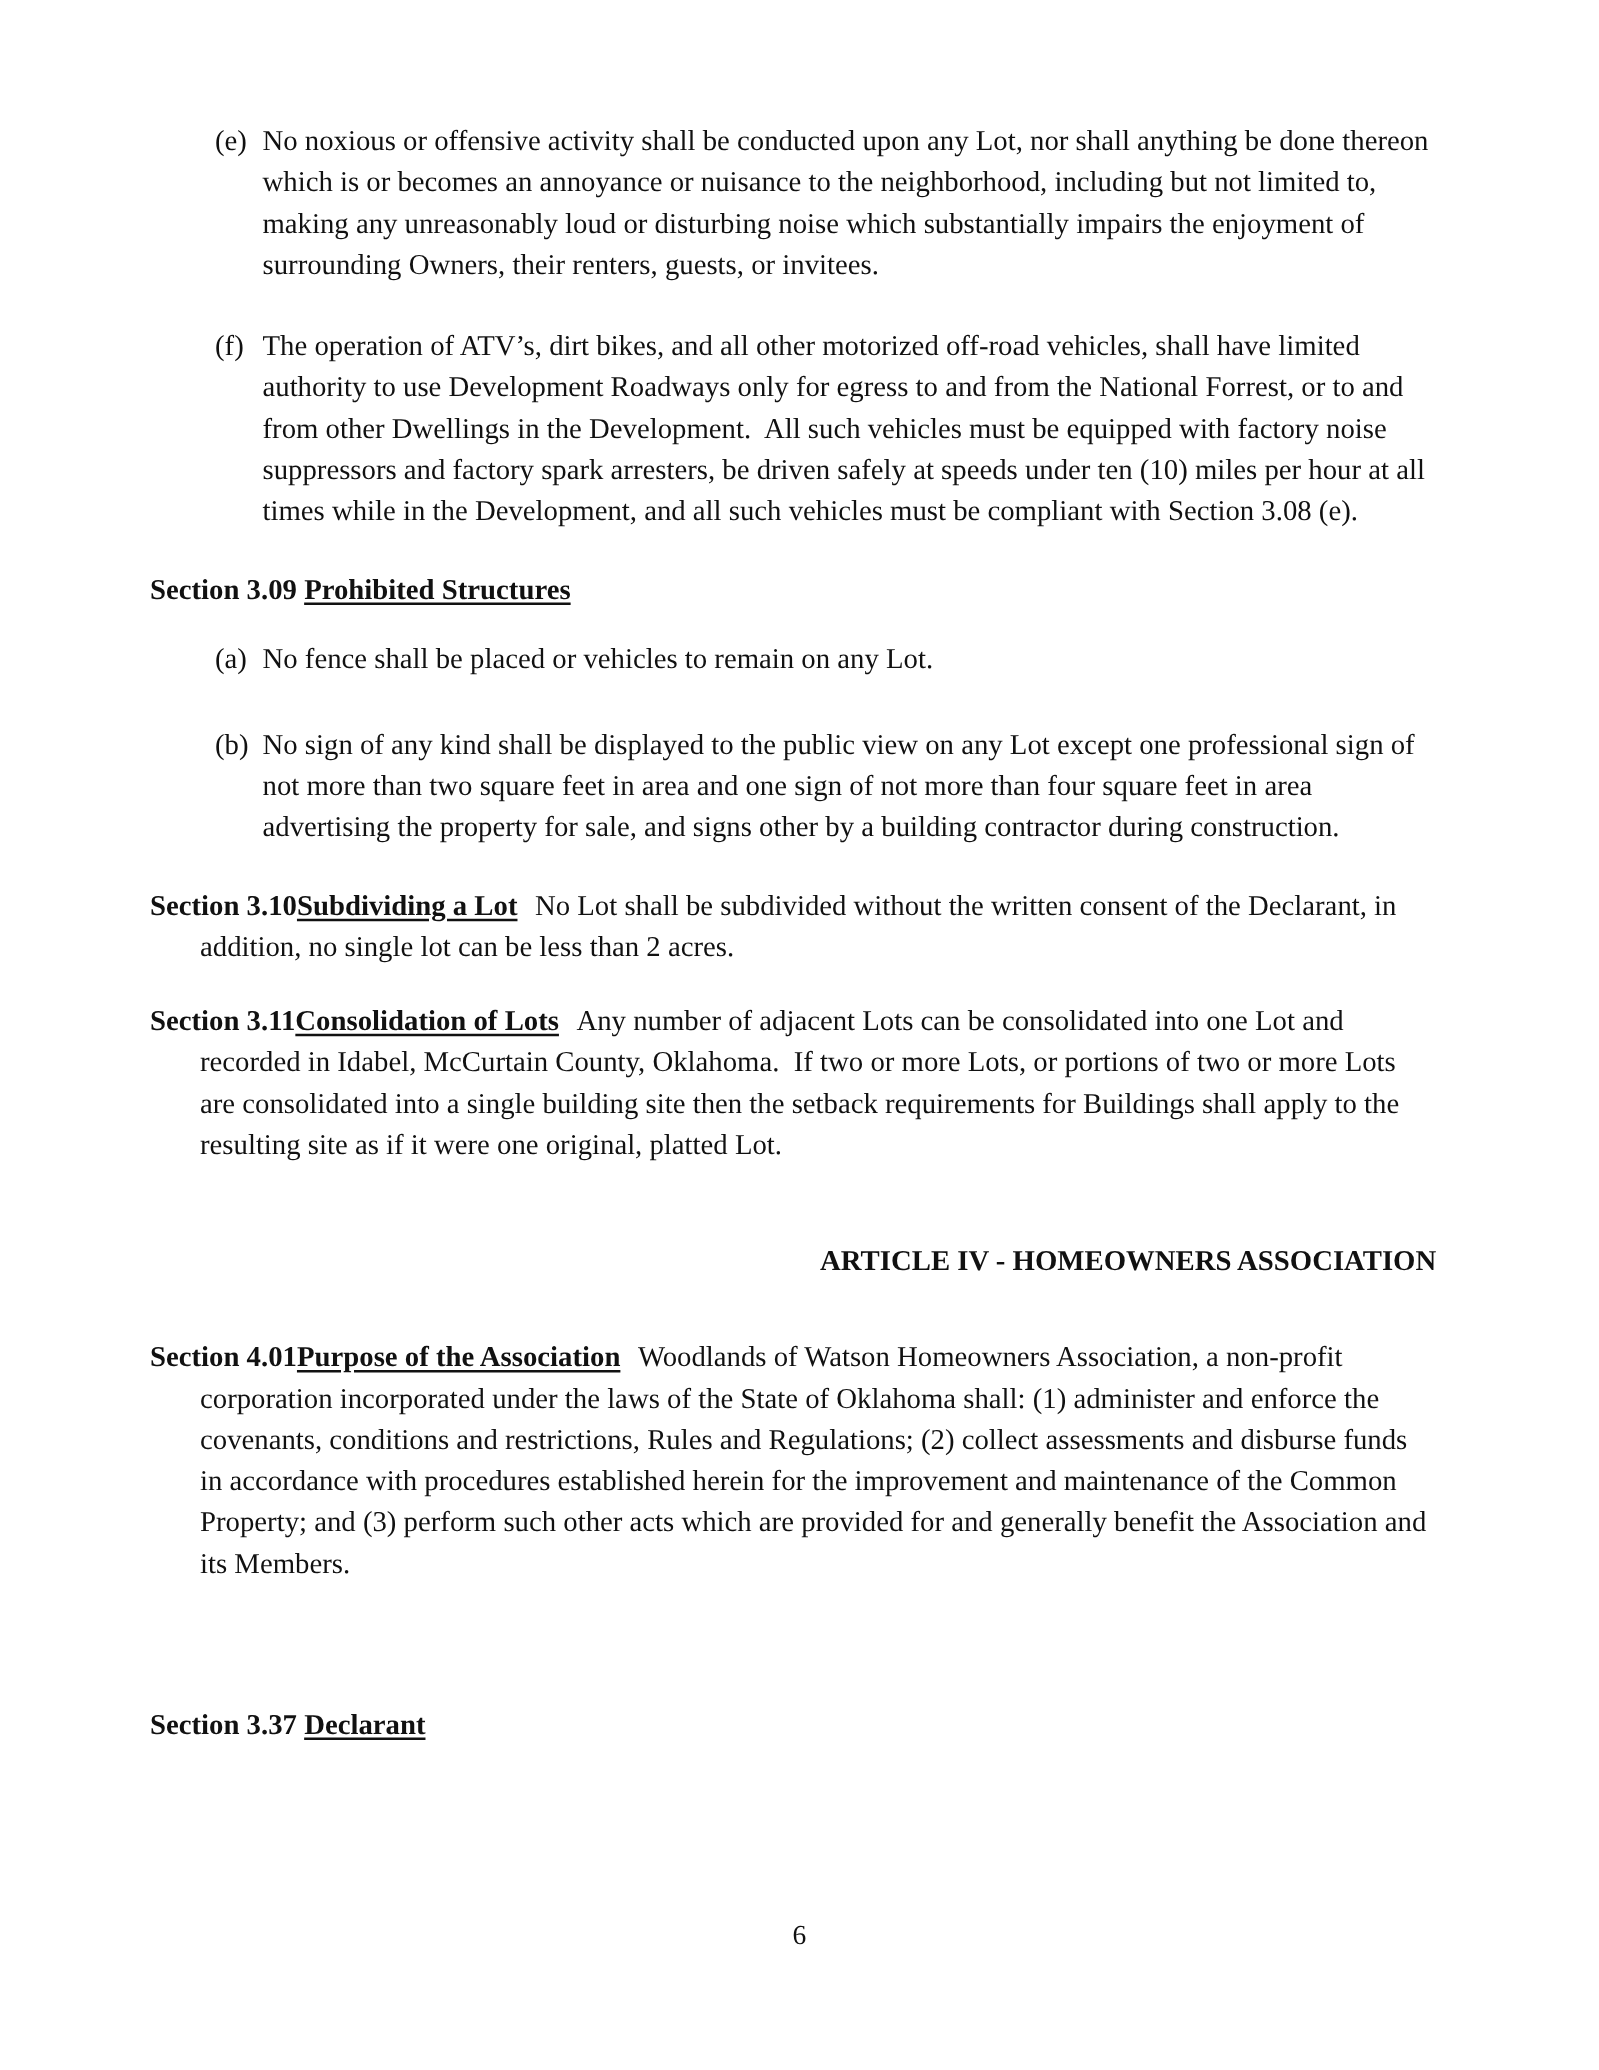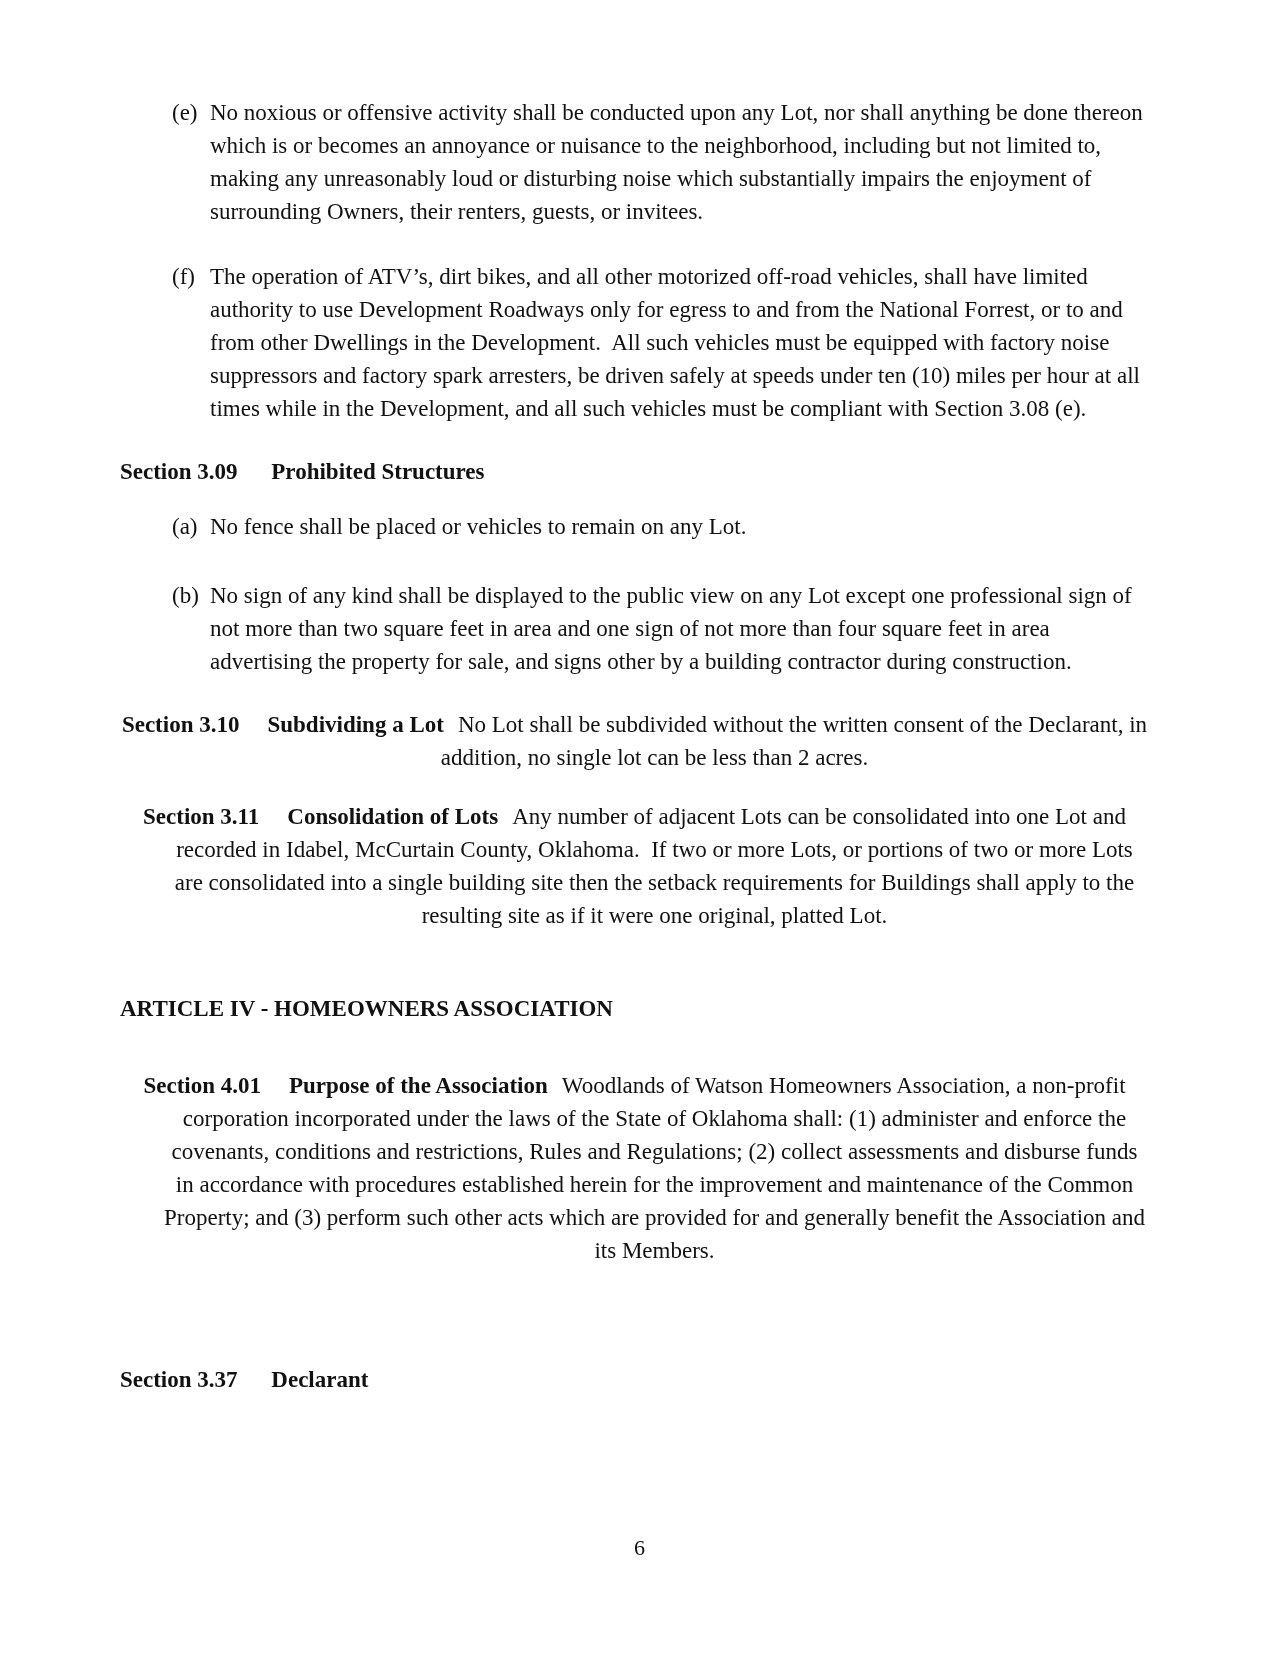--- a/index.html
+++ b/index.html
@@ -35,41 +35,40 @@
   
   .section-heading {
     font-weight: bold;
     margin-bottom: 22px;
   }
   
   .section-para {
     padding-left: 40px;
     text-indent: -40px;
     margin-bottom: 26px;
-    text-align: center;
   }
   .sec-label {
     font-weight: bold;
   }
   .sec-title {
     font-weight: bold;
+    text-decoration: underline;
     text-underline-offset: 3px;
     margin-right: 14px;
-    margin-left: 28px;
   }
   .sec-body {
     white-space: pre-wrap;
   }
   .mb-f    { margin-bottom: 30px; }
   .mb-a    { margin-bottom: 36px; }
   .mb-b    { margin-bottom: 30px; }
   .mb-311  { margin-bottom: 60px; }
   .mb-401  { margin-bottom: 96px; }
   .article-heading {
-    text-align: left;
+    text-align: right;
     font-weight: bold;
     margin-bottom: 44px;
     margin-top: 35px;
   }
   .page-number {
     position: absolute;
     left: 0;
     right: 0;
     bottom: 92px;
     text-align: center;

